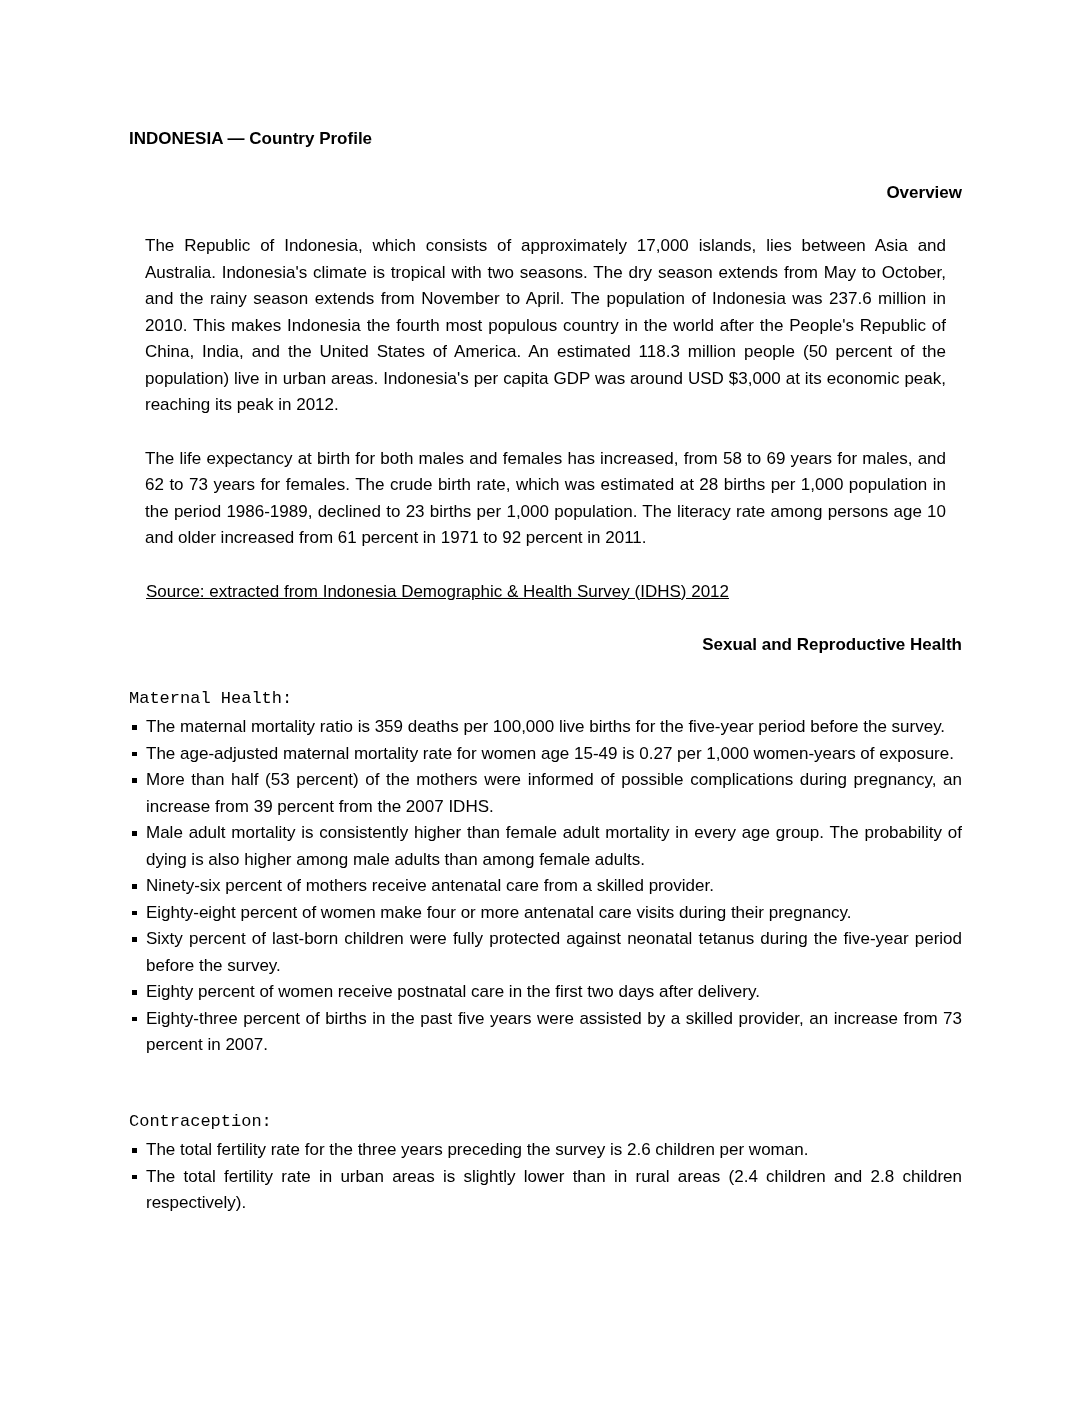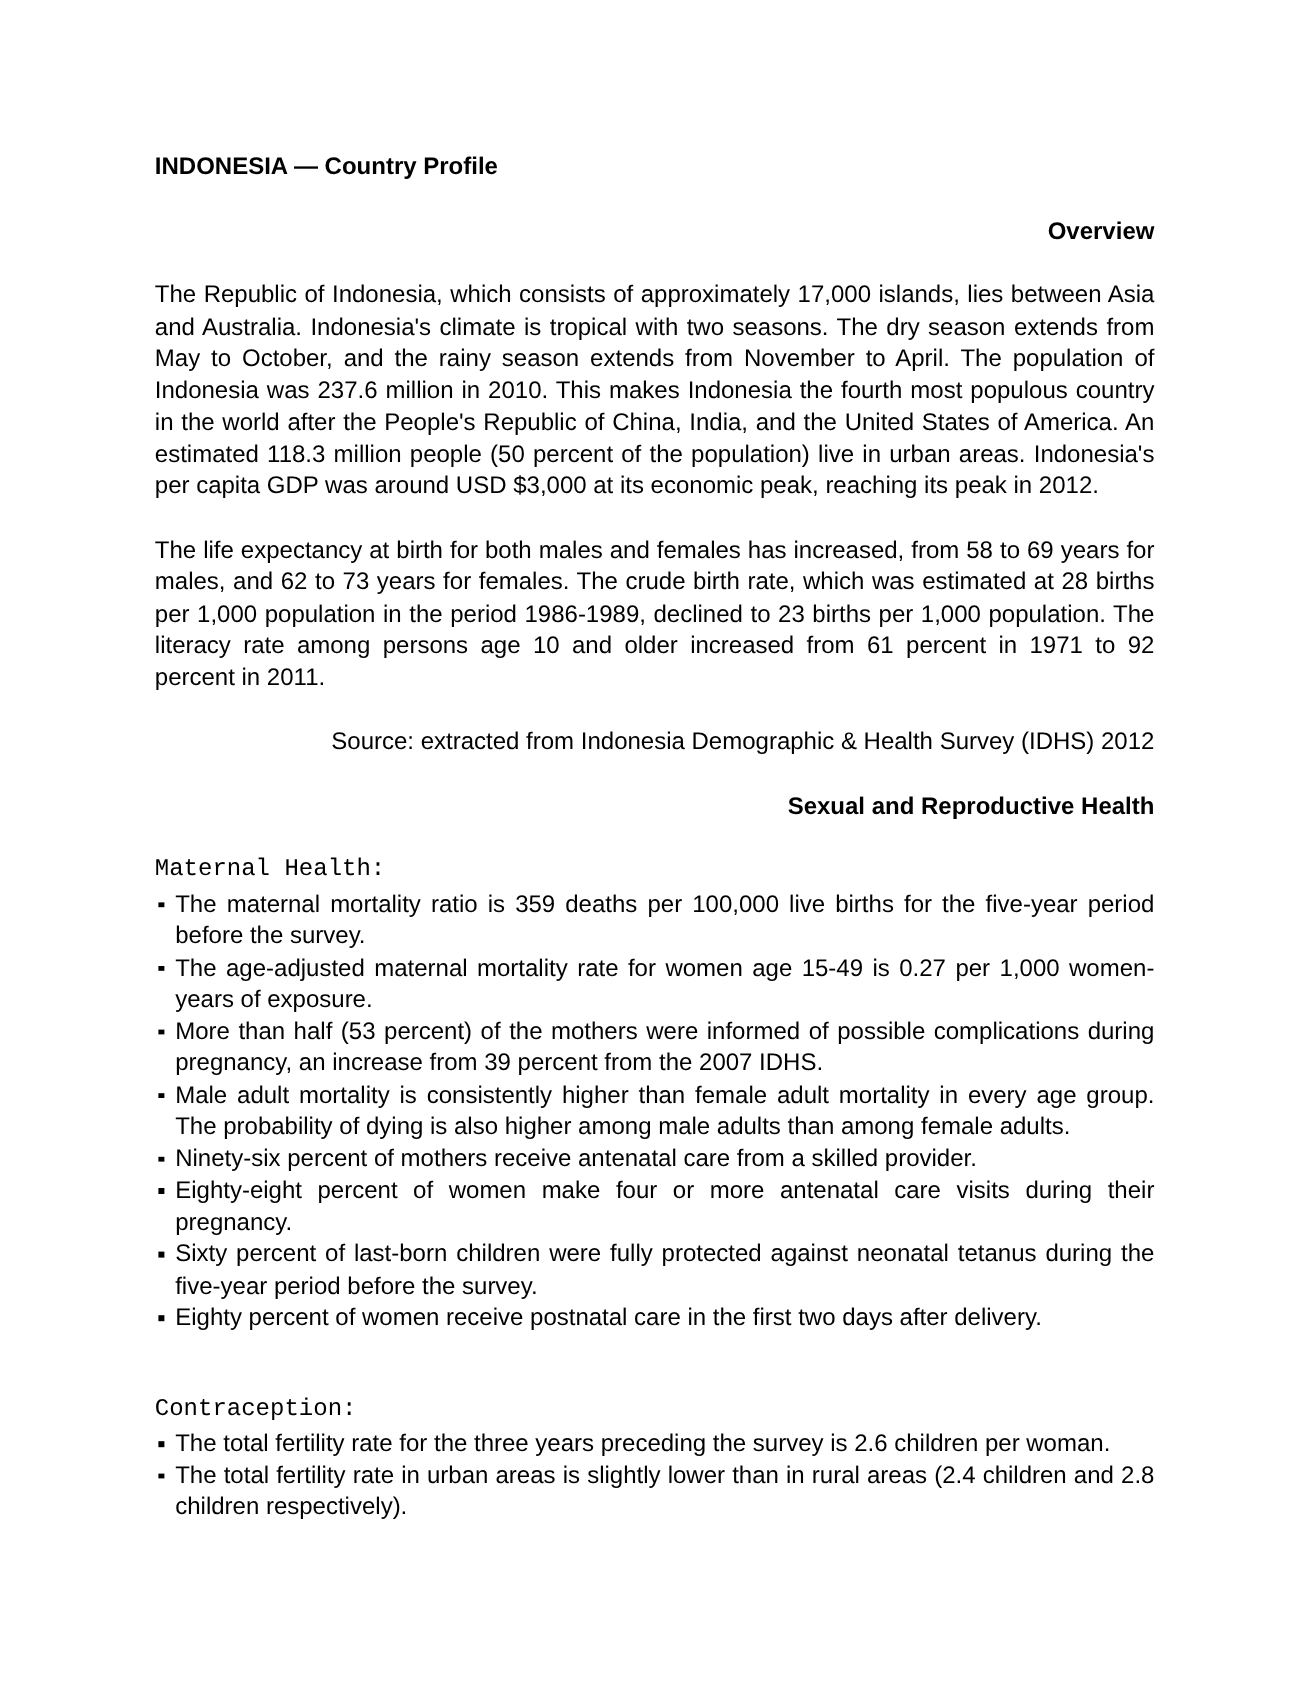--- a/index.html
+++ b/index.html
@@ -11,40 +11,41 @@
     position: relative;
     overflow: hidden;
     font-family: "Liberation Sans", sans-serif;
     color: #000000;
   }
   .content {
     position: absolute;
     left: 129px;
     top: 126px;
     width: 833px;
-    font-size: 20px;
+    font-size: 17px;
     line-height: 26.5px;
     text-align: justify;
   }
   .doc-title {
     font-weight: bold;
     margin: 0 0 27px 0;
     text-align: left;
   }
   .section-heading {
     font-weight: bold;
     margin: 27px 0;
     text-align: right;
   }
   .para {
-    margin: 27px 0;
+    margin: 27px 16px;
   }
   .source-line {
-    margin: 27px 0;
-    text-align: right;
+    margin: 27px 17px;
+    text-align: left;
+    text-decoration: underline;
   }
   .intro-line {
     margin: 27px 0;
     text-align: left;
   }
   .list-group { margin: 27px 0; }
   .list-group.extra-gap { margin-top: 50px; }
   .list-label {
     margin: 0 0 2px 0;
     text-align: left;
@@ -92,20 +93,21 @@
       <div class="list-label">Maternal Health:</div>
       <ul class="bullet-list">
         <li><span class="bullet"></span><span>The maternal mortality ratio is 359 deaths per 100,000 live births for the five-year period before the survey.</span></li>
         <li><span class="bullet"></span><span>The age-adjusted maternal mortality rate for women age 15-49 is 0.27 per 1,000 women-years of exposure.</span></li>
         <li><span class="bullet"></span><span>More than half (53 percent) of the mothers were informed of possible complications during pregnancy, an increase from 39 percent from the 2007 IDHS.</span></li>
         <li><span class="bullet"></span><span>Male adult mortality is consistently higher than female adult mortality in every age group. The probability of dying is also higher among male adults than among female adults.</span></li>
         <li><span class="bullet"></span><span>Ninety-six percent of mothers receive antenatal care from a skilled provider.</span></li>
         <li><span class="bullet"></span><span>Eighty-eight percent of women make four or more antenatal care visits during their pregnancy.</span></li>
         <li><span class="bullet"></span><span>Sixty percent of last-born children were fully protected against neonatal tetanus during the five-year period before the survey.</span></li>
         <li><span class="bullet"></span><span>Eighty percent of women receive postnatal care in the first two days after delivery.</span></li>
+        <li><span class="bullet"></span><span>Eighty-three percent of births in the past five years were assisted by a skilled provider, an increase from 73 percent in 2007.</span></li>
       </ul>
     </div>
 
     <div class="list-group extra-gap">
       <div class="list-label">Contraception:</div>
       <ul class="bullet-list">
         <li><span class="bullet"></span><span>The total fertility rate for the three years preceding the survey is 2.6 children per woman.</span></li>
         <li><span class="bullet"></span><span>The total fertility rate in urban areas is slightly lower than in rural areas (2.4 children and 2.8 children respectively).</span></li>
       </ul>
     </div>

